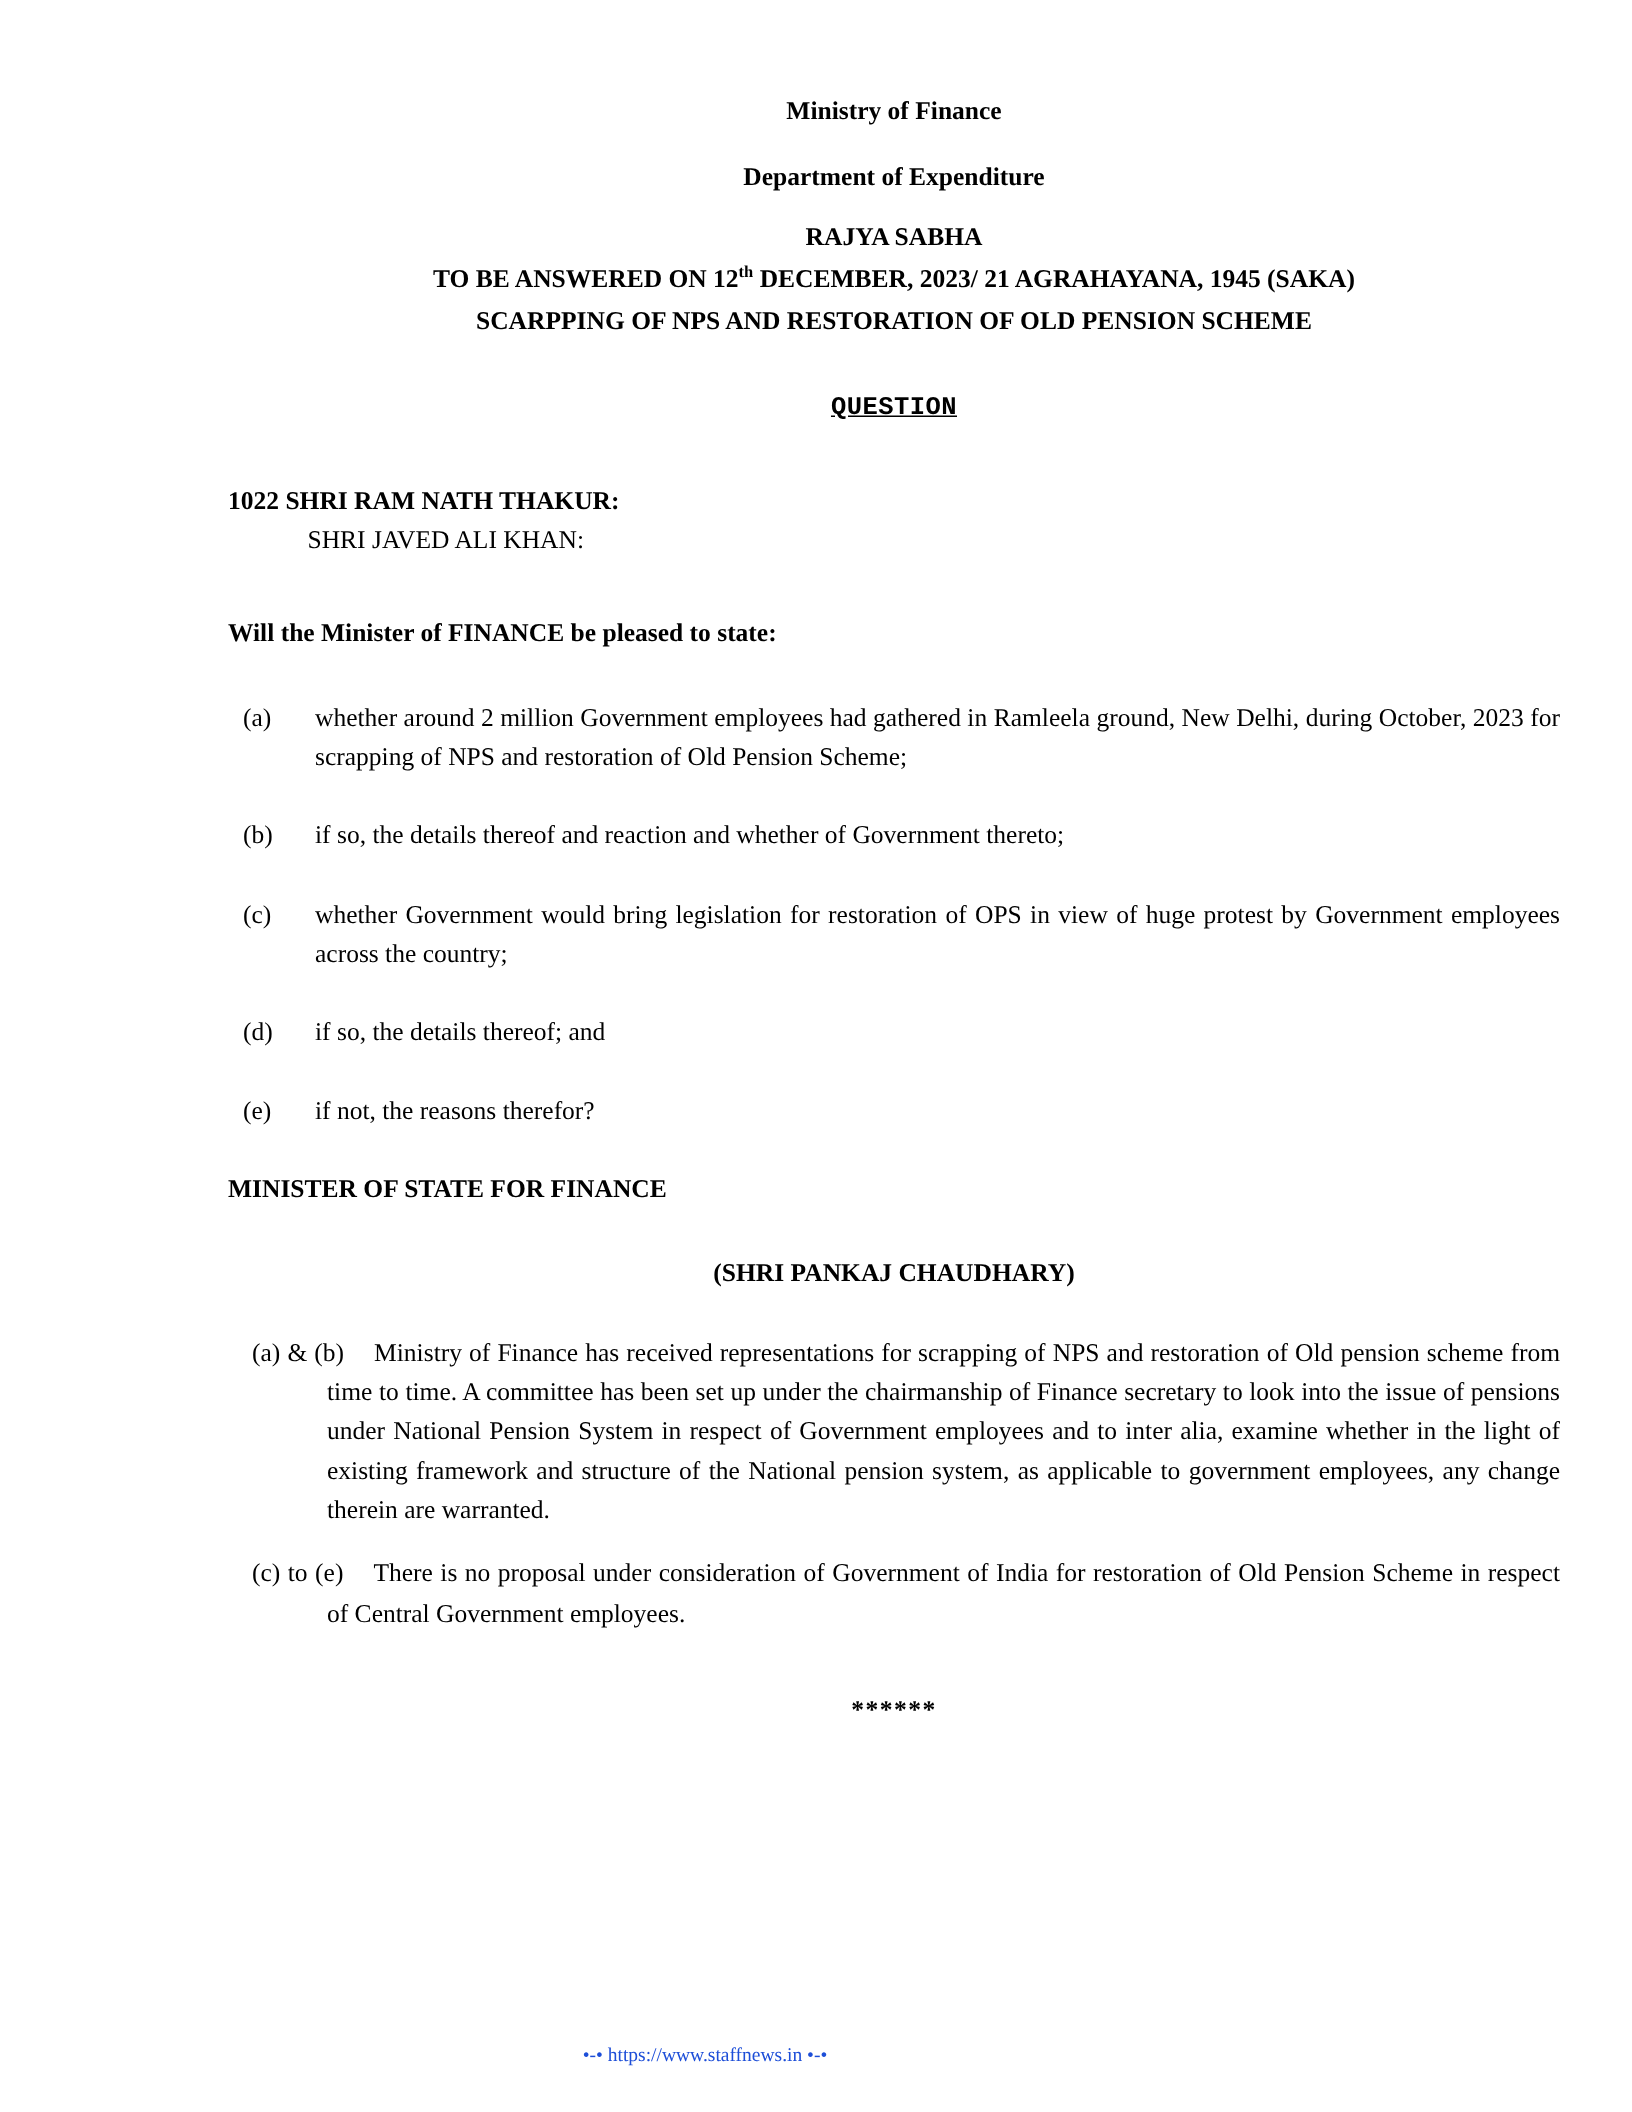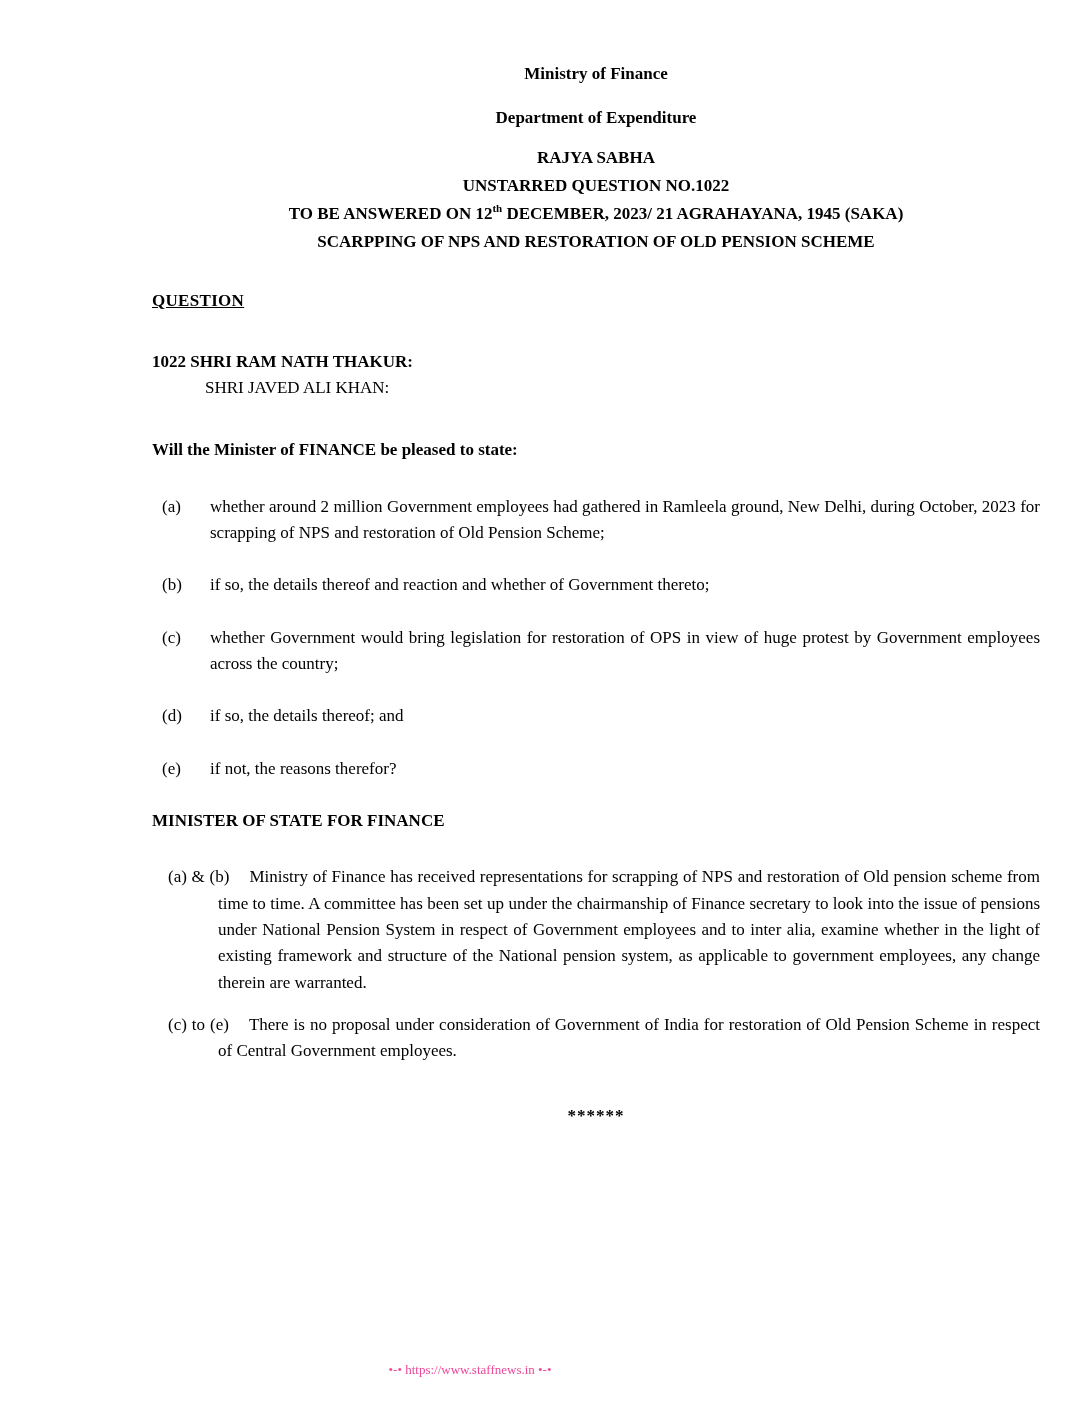--- a/index.html
+++ b/index.html
@@ -29,26 +29,27 @@
     line-height: 1.65;
   }
   .hdr-line.spaced-1 { margin-bottom: 16px; }
   .hdr-line.spaced-2 { margin-bottom: 12px; }
   sup.sup {
     font-size: 11px;
     vertical-align: super;
     line-height: 0;
   }
   .section-heading {
-    text-align: left;
+    text-align: center;
     font-weight: bold;
     text-decoration: underline;
     margin-top: 32px;
     margin-bottom: 34px;
     letter-spacing: 0.3px;
+    font-family: Liberation Mono, monospace;
   }
   .askers { margin-bottom: 36px; }
   .asker-1 { font-weight: bold; }
   .asker-2 { font-weight: normal; padding-left: 53px; }
   .lead-line {
     font-weight: bold;
     margin-bottom: 30px;
   }
   .q-item {
     display: flex;
@@ -93,33 +94,32 @@
     margin-top: 38px;
     letter-spacing: 1px;
   }
   .footer {
     position: absolute;
     bottom: 28px;
     left: 0;
     width: 940px;
     text-align: center;
     font-size: 13px;
-    color: #ec4899;
+    color: #1d4ed8;
   }
 </style>
 </head>
 <body>
 
 <div class="page">
 
   <div>
     <div class="hdr-line spaced-1">Ministry of Finance</div>
     <div class="hdr-line spaced-2">Department of Expenditure</div>
     <div class="hdr-line">RAJYA SABHA</div>
-    <div class="hdr-line">UNSTARRED QUESTION NO.1022</div>
     <div class="hdr-line"><span>TO BE ANSWERED ON 12</span><sup class="sup">th</sup><span> DECEMBER, 2023/ 21 AGRAHAYANA, 1945 (SAKA)</span></div>
     <div class="hdr-line">SCARPPING OF NPS AND RESTORATION OF OLD PENSION SCHEME</div>
   </div>
 
   <div class="section-heading">QUESTION</div>
 
   <div class="askers">
     <div class="asker-1">1022 SHRI RAM NATH THAKUR:</div>
     <div class="asker-2">SHRI JAVED ALI KHAN:</div>
   </div>
@@ -144,20 +144,21 @@
       <span class="q-text">if so, the details thereof; and</span>
     </div>
     <div class="q-item">
       <span class="q-label">(e)</span>
       <span class="q-text">if not, the reasons therefor?</span>
     </div>
   </div>
 
 
   <div class="minister-title">MINISTER OF STATE FOR FINANCE</div>
+  <div class="minister-name">(SHRI PANKAJ CHAUDHARY)</div>
 
   <p class="a-para"><span class="a-label">(a) &amp; (b)</span><span class="a-gap"></span><span>Ministry of Finance has received representations for scrapping of NPS and restoration of Old pension scheme from time to time. A committee has been set up under the chairmanship of Finance secretary to look into the issue of pensions under National Pension System in respect of Government employees and to inter alia, examine whether in the light of existing framework and structure of the National pension system, as applicable to government employees, any change therein are warranted.</span></p>
 
   <p class="a-para"><span class="a-label">(c) to (e)</span><span class="a-gap"></span><span>There is no proposal under consideration of Government of India for restoration of Old Pension Scheme in respect of Central Government employees.</span></p>
 
   <div class="stars">******</div>
 
   <div class="footer">•-• https://www.staffnews.in •-•</div>
 
 </div>

